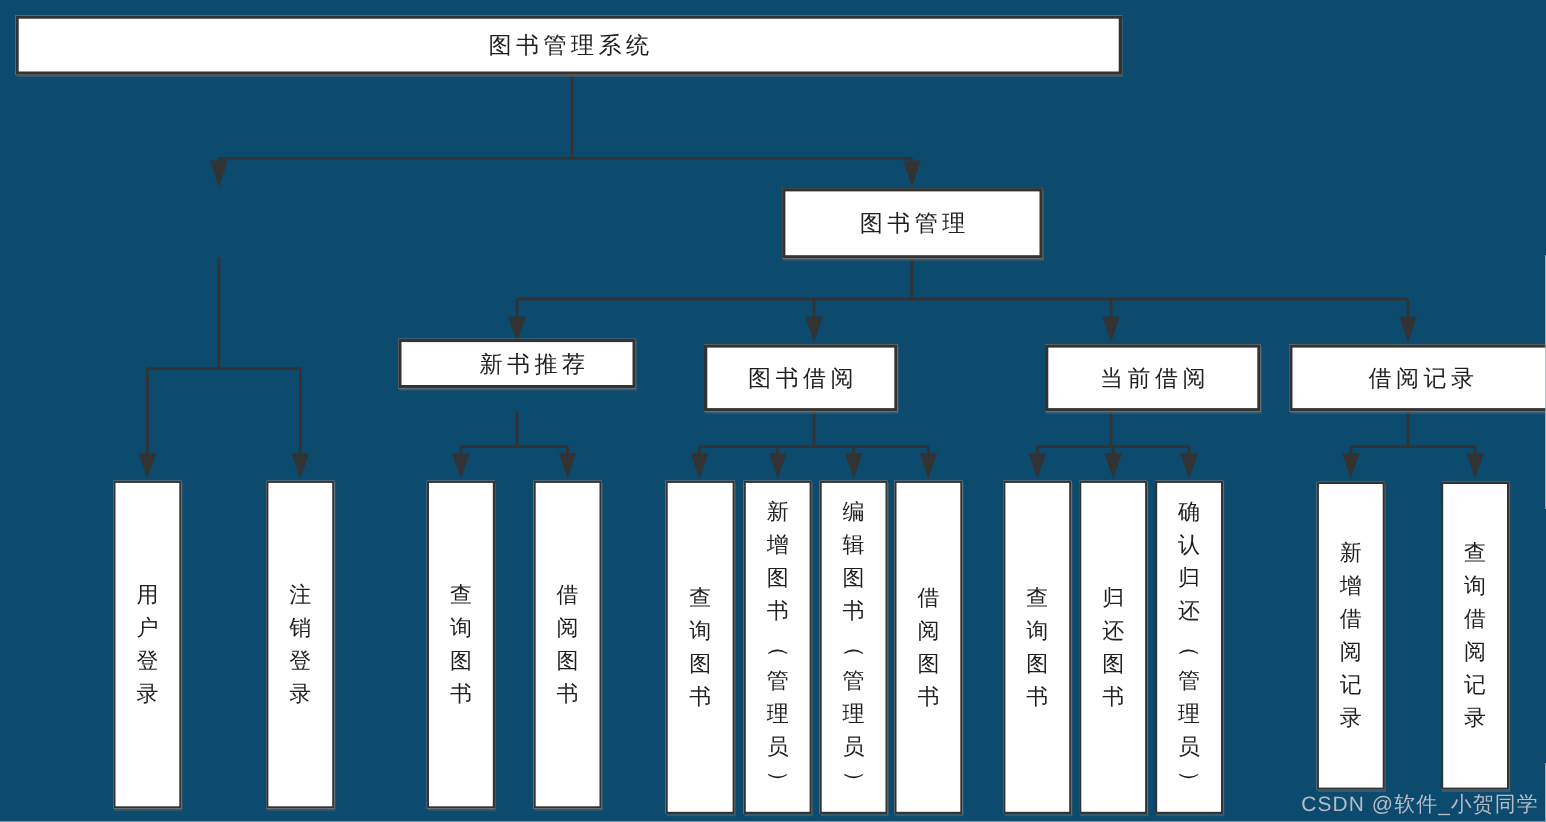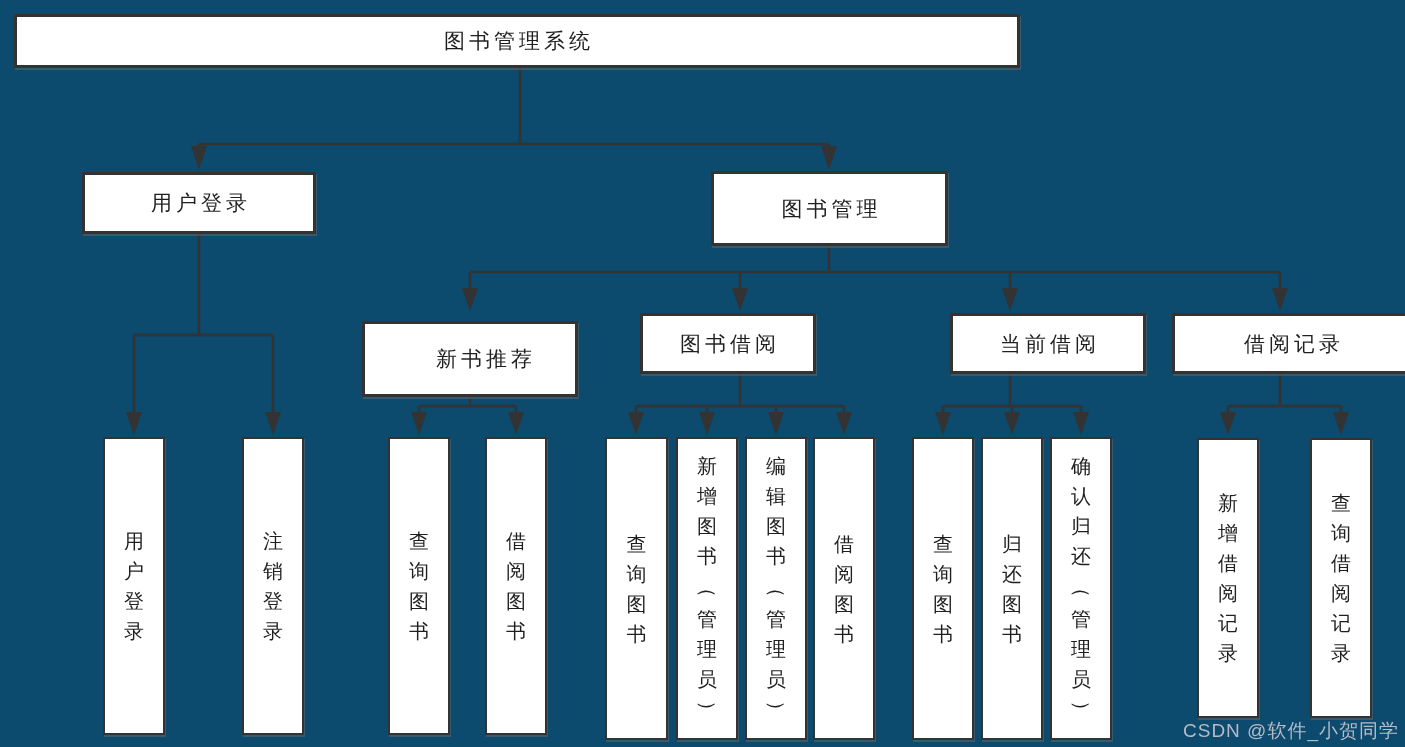--- a/index.html
+++ b/index.html
@@ -107,24 +107,23 @@
       <polygon points="935,412 951,412 943,435"></polygon>
       <polygon points="1004,412 1020,412 1012,435"></polygon>
       <polygon points="1073,412 1089,412 1081,435"></polygon>
       <polygon points="1220,412 1236,412 1228,435"></polygon>
       <polygon points="1333,412 1349,412 1341,435"></polygon>
     </g>
   </svg>
 
   <div class="hbox" style="left:14px; top:14px; width:1006px; height:54px;">图书管理系统</div>
 
-  <div class="hbox" style="left:82px; top:172px; width:234px; height:62px;">用户登录</div>
-  <div class="hbox" style="left:711px; top:171px; width:237px; height:75px;">图书管理</div>
-
-  <div class="hbox" style="left:362px; top:321px; width:216px; height:76px;padding-left:28px;">新书推荐</div>
+  <div class="hbox" style="left:711px; top:171px; width:237px; height:64px;">图书管理</div>
+
+  <div class="hbox" style="left:362px; top:308px; width:216px; height:45px;padding-left:28px;">新书推荐</div>
   <div class="hbox" style="left:640px; top:313px; width:176px; height:61px;">图书借阅</div>
   <div class="hbox" style="left:950px; top:313px; width:196px; height:61px;text-align:right;">当前借阅</div>
   <div class="hbox" style="left:1172px; top:313px; width:240px; height:61px;">借阅记录</div>
 
   <div class="vbox" style="left:103px; top:437px; width:62px; height:298px;">
       <span class="vchar">用</span>
       <span class="vchar">户</span>
       <span class="vchar">登</span>
       <span class="vchar">录</span>
     </div>

